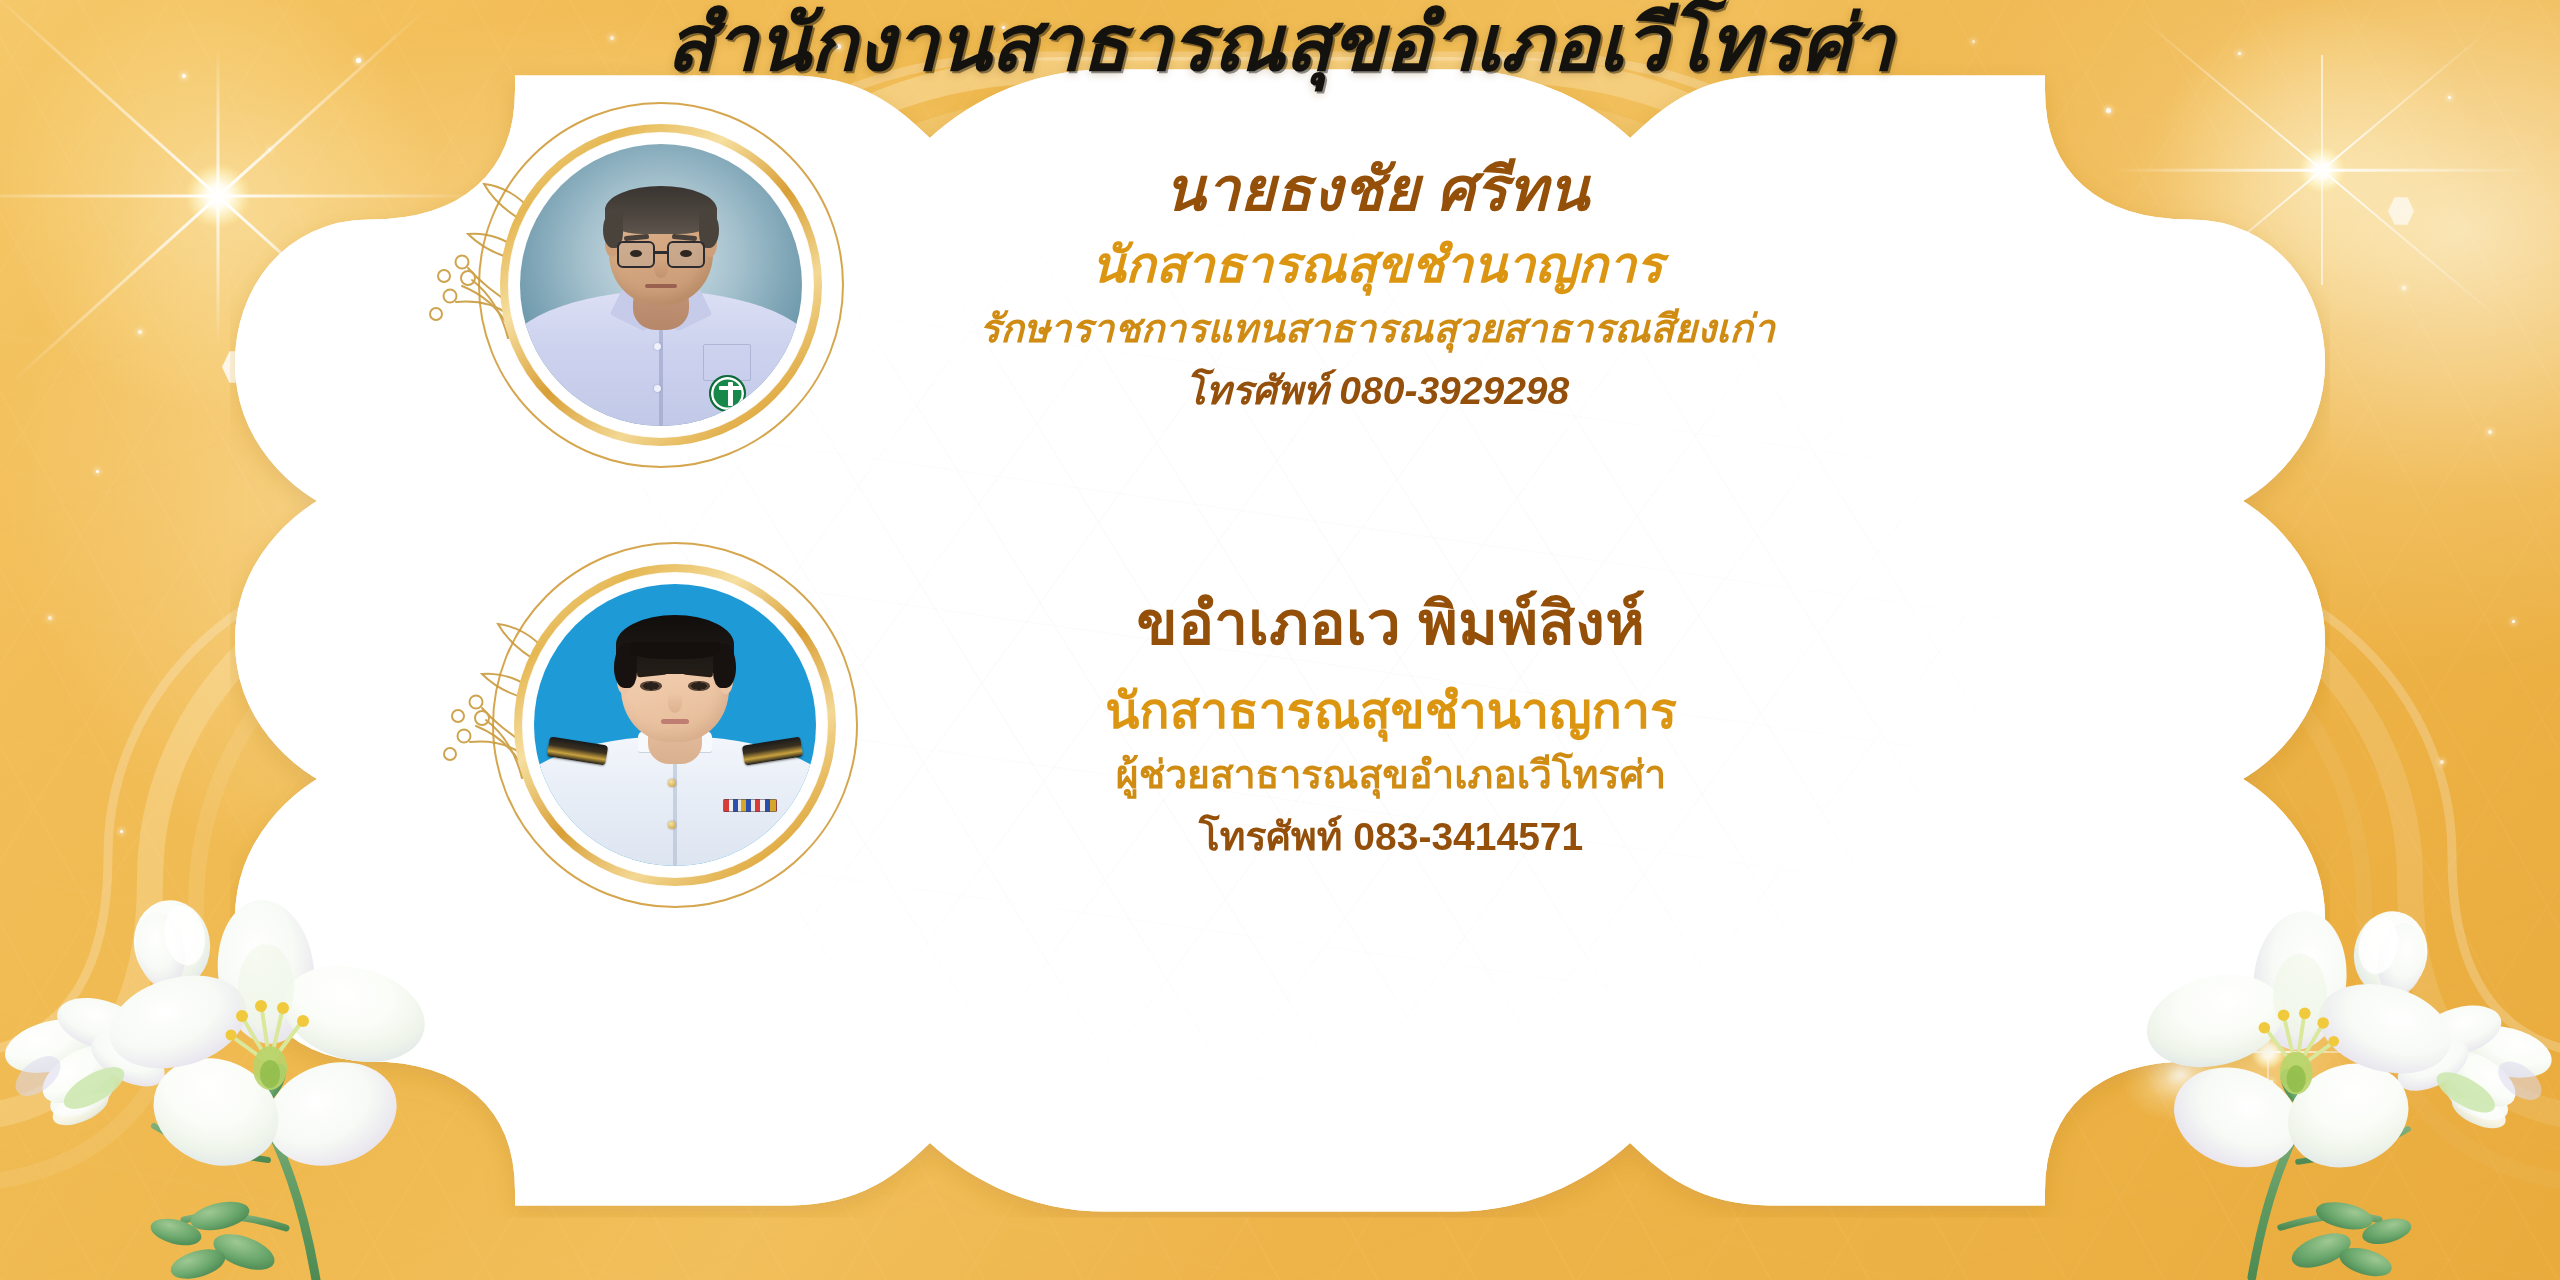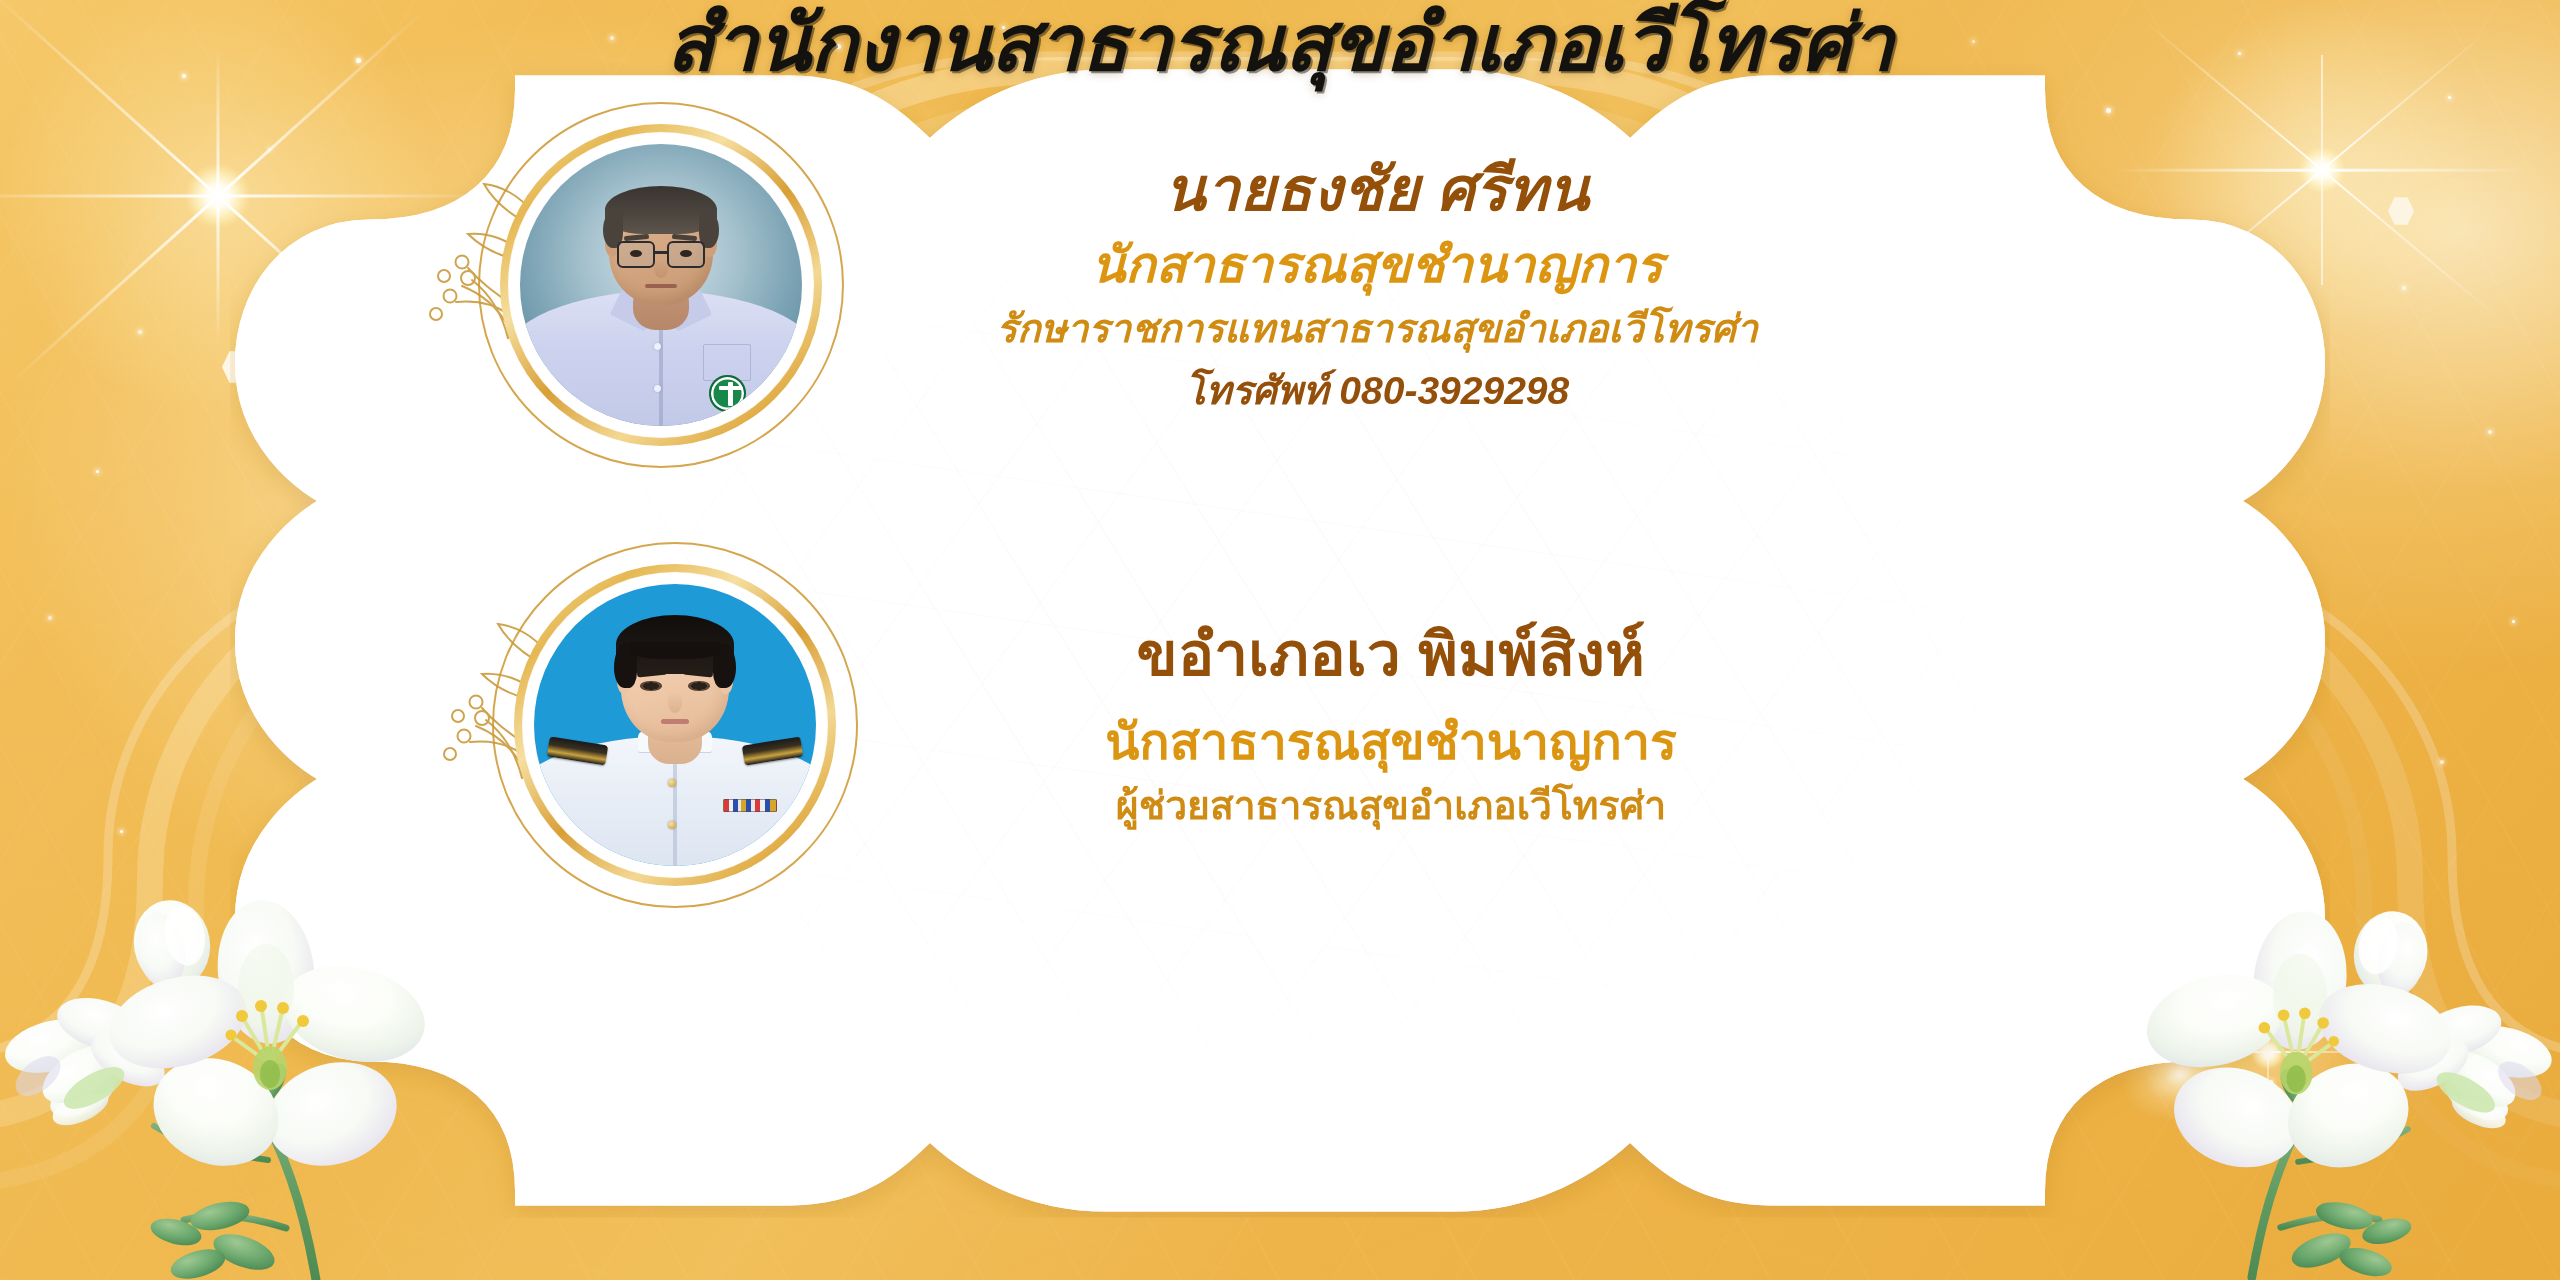--- a/index.html
+++ b/index.html
@@ -520,21 +520,21 @@
 
             <div class="mouth" style="left:44.5%; top:49.6%; width:11%; height:1.6%;
                  background:#9a6151; border-radius:4px;"></div>
           </div>
         </div>
       </div>
 
       <div class="ptext">
         <div class="pname">นายธงชัย ศรีทน</div>
         <div class="prole">นักสาธารณสุขชำนาญการ</div>
-        <div class="pdept">รักษาราชการแทนสาธารณสุขอำเภอเวีโทรศ่า</div>
+        <div class="pdept">รักษาราชการแทนสาธารณสุวยสาธารณสียงเก่า</div>
         <div class="pphone">โทรศัพท์ 080-3929298</div>
       </div>
     </div>
 
     <div class="person person-2">
 
       <div class="medallion">
         <svg class="sprig" viewBox="0 0 190 230">
           <g fill="none" stroke="#cfa44f" stroke-width="2" stroke-linecap="round">
             <path d="M98 210 C 96 170, 100 120, 128 74"></path>
@@ -644,20 +644,21 @@
             <div class="mouth" style="left:45%; top:47.8%; width:10%; height:1.7%;
                  background:#c07d72; border-radius:5px;"></div>
           </div>
         </div>
       </div>
 
       <div class="ptext">
         <div class="pname">ขอำเภอเว พิมพ์สิงห์</div>
         <div class="prole">นักสาธารณสุขชำนาญการ</div>
         <div class="pdept">ผู้ช่วยสาธารณสุขอำเภอเวีโทรศ่า</div>
+        <div class="pphone">โทรศัพท์ 083-3414571</div>
       </div>
     </div>
   </div>
 
   <svg class="flowers flowers-l" viewBox="0 0 560 420">
     <defs>
       <radialGradient id="pet" cx="38%" cy="30%" r="78%">
         <stop offset="0%" stop-color="#ffffff"></stop>
         <stop offset="46%" stop-color="#fbfdf8"></stop>
         <stop offset="78%" stop-color="#eef4ea"></stop>

